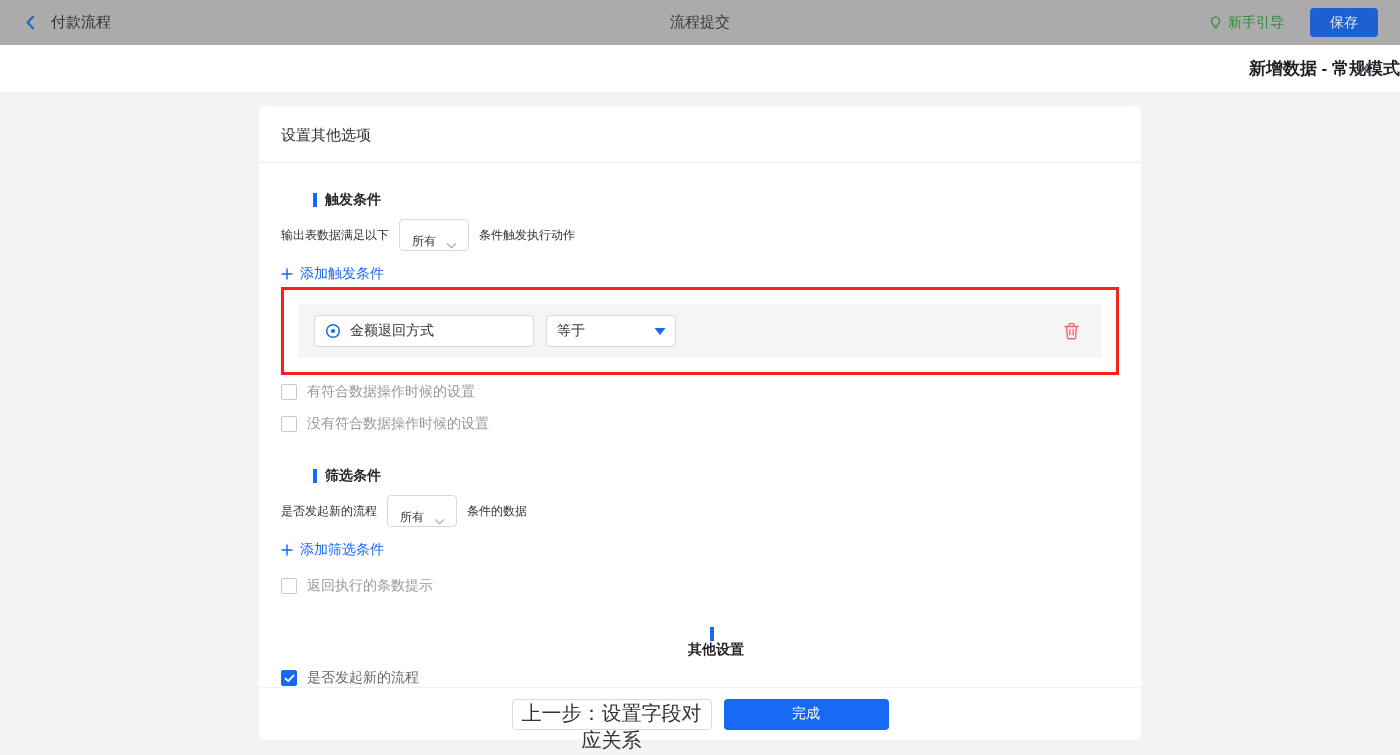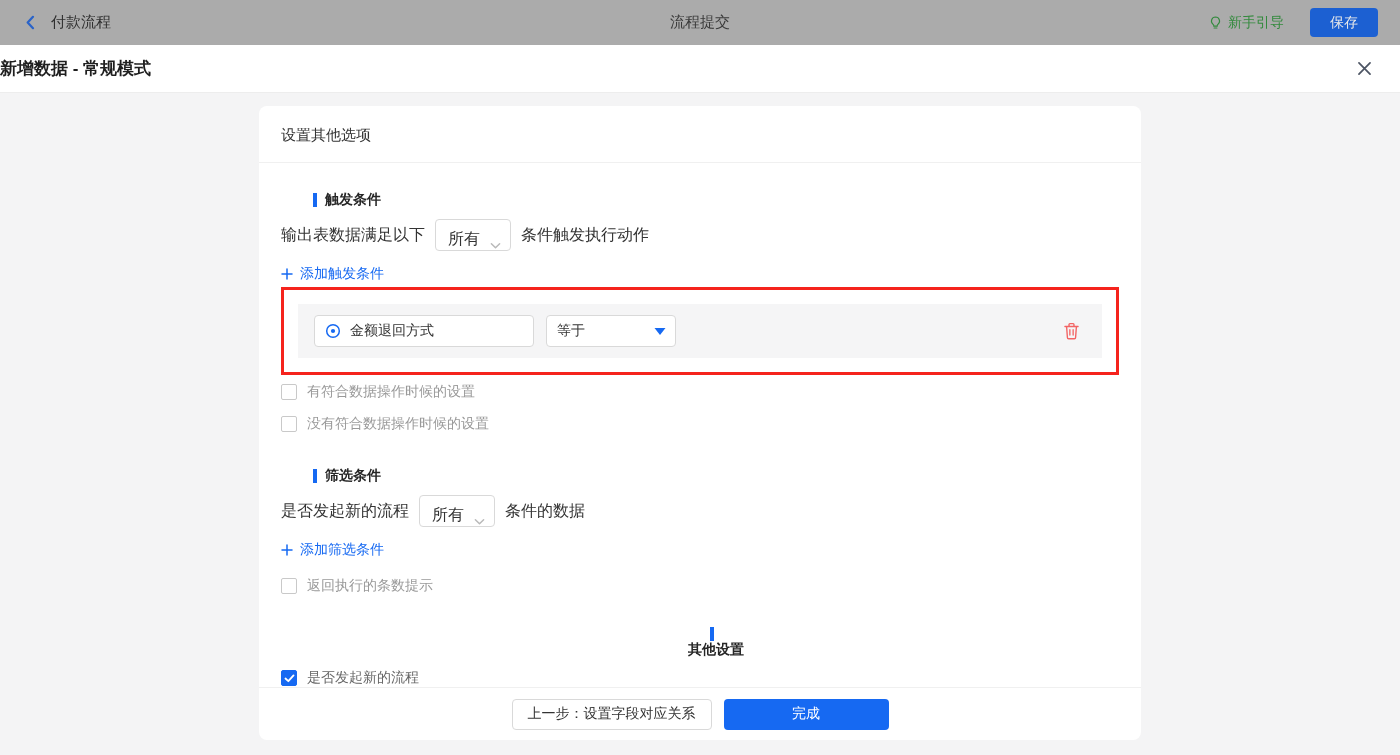--- a/index.html
+++ b/index.html
@@ -43,21 +43,21 @@
     cursor: pointer;
   }
 
   
   .modal-header {
     position: relative;
     height: 48px;
     background: #ffffff;
     display: flex;
     align-items: center;
-    justify-content: flex-start;
+    justify-content: flex-end;
     border-bottom: 1px solid #ededed;
   }
   .modal-title { font-size: 17px; font-weight: bold; color: #1f1f1f; }
   .close-icon {
     position: absolute;
     right: 26px; top: 14px;
     display: inline-flex;
     cursor: pointer;
   }
 
@@ -80,21 +80,21 @@
     border-bottom: 1px solid #f0f0f0;
   }
   .card-content { flex: 1; padding: 28px 22px 0; }
 
   .section-title {
     display: flex; align-items: center;
     font-size: 14px; font-weight: bold; color: #262626; padding-left: 32px;
   }
   .section-bar { width: 4px; height: 14px; background: #1669f2; margin-right: 8px; }
 
-  .match-line { margin-top: 10px; display: flex; align-items: center; gap: 10px; font-size: 16px; color: #333; }
+  .match-line { margin-top: 10px; display: flex; align-items: center; gap: 10px; font-size: 12px; color: #333; }
   .mini-select {
     height: 32px; min-width: 70px;
     background: #fff;
     border: 1px solid #d9d9d9; border-radius: 4px;
     display: inline-flex; align-items: flex-end; gap: 10px;
     padding: 0 9px 0 12px;
     cursor: pointer;
   }
 
   .add-link {
@@ -174,21 +174,21 @@
   .card-footer {
     height: 58px;
     border-top: 1px solid #f0f0f0;
     display: flex; align-items: center; justify-content: center;
     gap: 12px;
   }
   .prev-btn {
     width: 200px; height: 31px;
     background: #fff;
     border: 1px solid #d9d9d9; border-radius: 4px;
-    font-size: 14px; font-family: inherit; color: #333;
+    font-size: 20px; font-family: inherit; color: #333;
     cursor: pointer;
   }
   .done-btn {
     width: 165px; height: 31px;
     background: #1669f2;
     border: none; border-radius: 4px;
     font-size: 14px; font-family: inherit; color: #fff;
     cursor: pointer;
   }
 </style>

